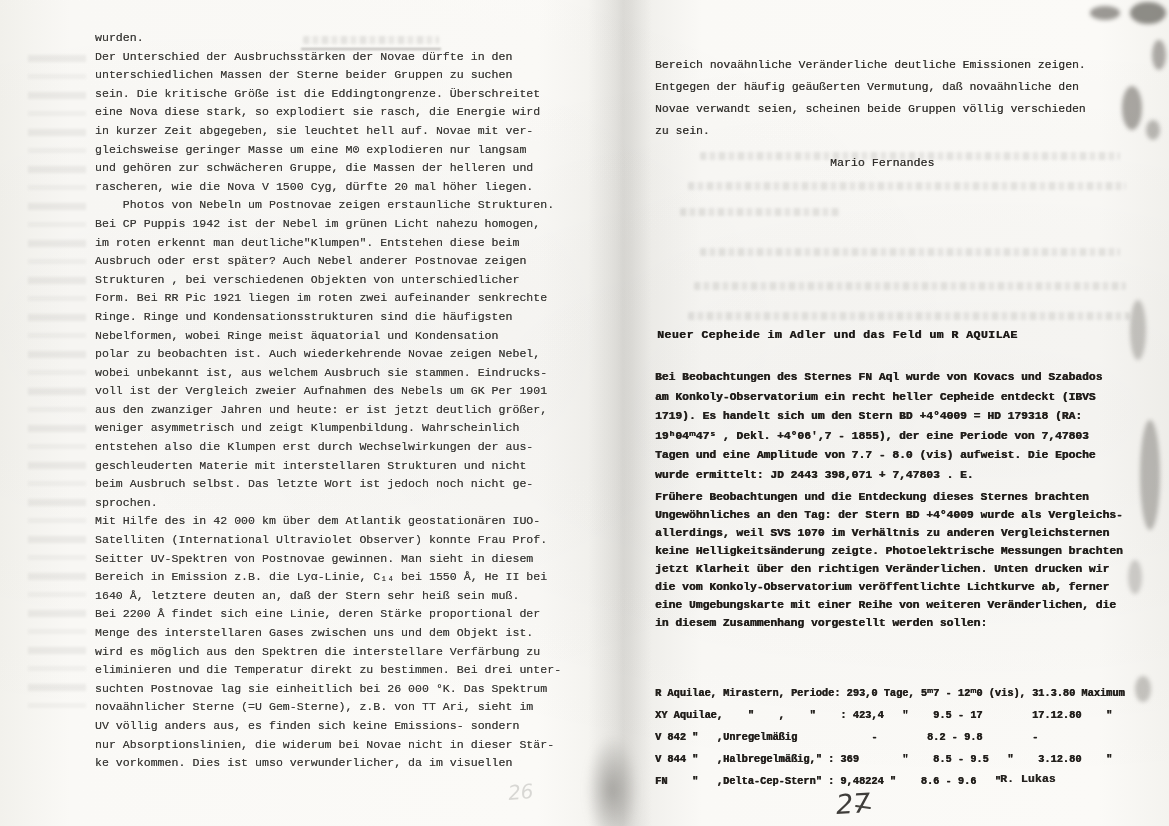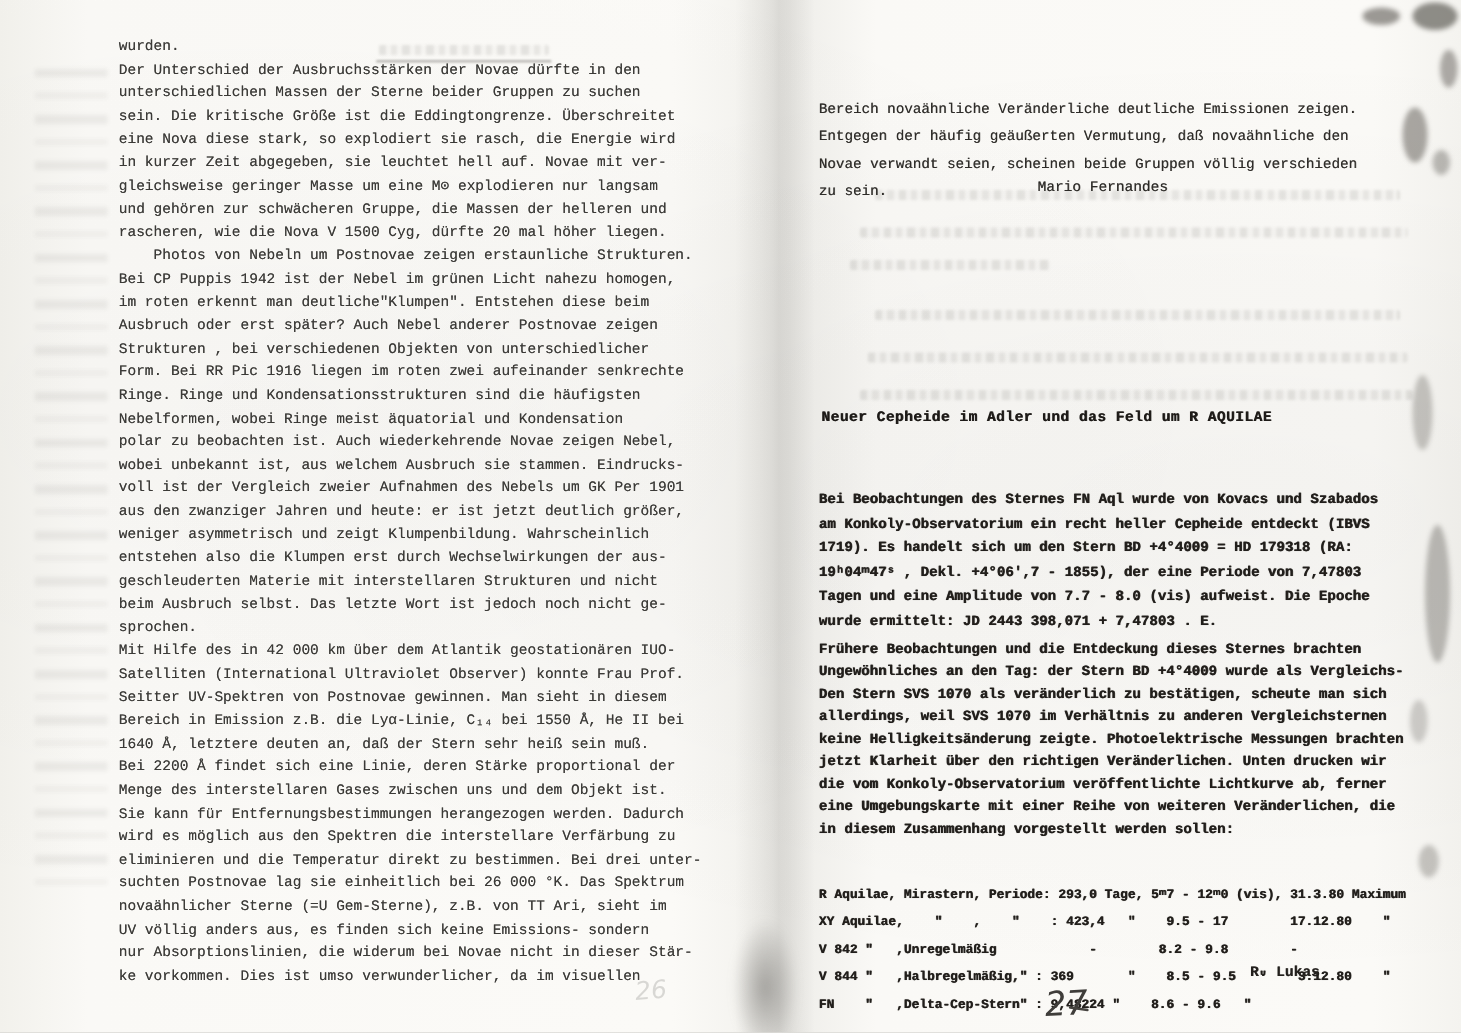--- a/index.html
+++ b/index.html
@@ -37,25 +37,25 @@
   }
   .blob{position:absolute;border-radius:50%;filter:blur(2.2px);}
   
   #gutter-shade{position:absolute;left:588px;top:0;width:64px;height:826px;
     background:linear-gradient(90deg,transparent,rgba(90,88,84,.10) 45%,rgba(90,88,84,.14) 55%,transparent);}
   #gutter-smear{position:absolute;left:586px;top:735px;width:52px;height:110px;border-radius:50%;
     background:radial-gradient(ellipse,rgba(110,108,104,.55),rgba(110,108,104,0) 70%);filter:blur(4px);}
   
   .rp-text{
     position:absolute;left:655px;width:490px;color:#211e1b;
-    font-weight:bold;text-shadow:0.45px 0 0 rgba(25,22,18,.8), 0 0 .6px rgba(25,22,18,.5);margin-top:23px;
+    font-weight:bold;text-shadow:0.45px 0 0 rgba(25,22,18,.8), 0 0 .6px rgba(25,22,18,.5);
   }
   #right-intro{top:54px;font-size:11.4px;line-height:22px;font-weight:normal;color:#2e2c29;
     text-shadow:0.3px 0 0 rgba(40,38,34,.6);}
-  #author-1{position:absolute;left:806px;top:144px;font-size:11.6px;color:#2c2a27;
+  #author-1{position:absolute;left:806px;top:156px;font-size:11.6px;color:#2c2a27;
     text-shadow:0.3px 0 0 rgba(40,38,34,.6);padding-left:24px;}
   #section-heading{position:absolute;left:657px;top:328px;font-size:11.6px;font-weight:bold;
     color:#1d1a17;letter-spacing:.4px;text-shadow:.5px 0 0 rgba(20,18,15,.85);}
   #right-para1{top:368px;font-size:11.3px;line-height:19.5px;}
   #right-para2{top:488px;font-size:11.3px;line-height:18px;}
   #star-table{top:682px;font-size:10.3px;line-height:22px;letter-spacing:0;}
   #author-2{position:absolute;left:1000px;top:772px;font-size:11.6px;font-weight:bold;color:#23201d;
     text-shadow:.4px 0 0 rgba(25,22,18,.7);}
   #right-pagenum{position:absolute;left:836px;top:788px;
     font-family:"DejaVu Sans",sans-serif;font-style:italic;
@@ -82,40 +82,39 @@
         <div class="tl">eine Nova diese stark, so explodiert sie rasch, die Energie wird</div>
         <div class="tl">in kurzer Zeit abgegeben, sie leuchtet hell auf. Novae mit ver-</div>
         <div class="tl">gleichsweise geringer Masse um eine M⊙ explodieren nur langsam</div>
         <div class="tl">und gehören zur schwächeren Gruppe, die Massen der helleren und</div>
         <div class="tl">rascheren, wie die Nova V 1500 Cyg, dürfte 20 mal höher liegen.</div>
         <div class="tl">    Photos von Nebeln um Postnovae zeigen erstaunliche Strukturen.</div>
         <div class="tl">Bei CP Puppis 1942 ist der Nebel im grünen Licht nahezu homogen,</div>
         <div class="tl">im roten erkennt man deutliche"Klumpen". Entstehen diese beim</div>
         <div class="tl">Ausbruch oder erst später? Auch Nebel anderer Postnovae zeigen</div>
         <div class="tl">Strukturen , bei verschiedenen Objekten von unterschiedlicher</div>
-        <div class="tl">Form. Bei RR Pic 1916 liegen im roten zwei aufeinander senkrechte</div>
+        <div class="tl">Form. Bei RR Pic 1921 liegen im roten zwei aufeinander senkrechte</div>
         <div class="tl">Ringe. Ringe und Kondensationsstrukturen sind die häufigsten</div>
         <div class="tl">Nebelformen, wobei Ringe meist äquatorial und Kondensation</div>
         <div class="tl">polar zu beobachten ist. Auch wiederkehrende Novae zeigen Nebel,</div>
         <div class="tl">wobei unbekannt ist, aus welchem Ausbruch sie stammen. Eindrucks-</div>
         <div class="tl">voll ist der Vergleich zweier Aufnahmen des Nebels um GK Per 1901</div>
         <div class="tl">aus den zwanziger Jahren und heute: er ist jetzt deutlich größer,</div>
         <div class="tl">weniger asymmetrisch und zeigt Klumpenbildung. Wahrscheinlich</div>
         <div class="tl">entstehen also die Klumpen erst durch Wechselwirkungen der aus-</div>
         <div class="tl">geschleuderten Materie mit interstellaren Strukturen und nicht</div>
         <div class="tl">beim Ausbruch selbst. Das letzte Wort ist jedoch noch nicht ge-</div>
         <div class="tl">sprochen.</div>
         <div class="tl">Mit Hilfe des in 42 000 km über dem Atlantik geostationären IUO-</div>
         <div class="tl">Satelliten (International Ultraviolet Observer) konnte Frau Prof.</div>
         <div class="tl">Seitter UV-Spektren von Postnovae gewinnen. Man sieht in diesem</div>
         <div class="tl">Bereich in Emission z.B. die Lyα-Linie, C₁₄ bei 1550 Å, He II bei</div>
         <div class="tl">1640 Å, letztere deuten an, daß der Stern sehr heiß sein muß.</div>
         <div class="tl">Bei 2200 Å findet sich eine Linie, deren Stärke proportional der</div>
         <div class="tl">Menge des interstellaren Gases zwischen uns und dem Objekt ist.</div>
-        <div class="tl">Sie kann für Entfernungsbestimmungen herangezogen werden. Dadurch</div>
         <div class="tl">wird es möglich aus den Spektren die interstellare Verfärbung zu</div>
         <div class="tl">eliminieren und die Temperatur direkt zu bestimmen. Bei drei unter-</div>
         <div class="tl">suchten Postnovae lag sie einheitlich bei 26 000 °K. Das Spektrum</div>
         <div class="tl">novaähnlicher Sterne (=U Gem-Sterne), z.B. von TT Ari, sieht im</div>
         <div class="tl">UV völlig anders aus, es finden sich keine Emissions- sondern</div>
         <div class="tl">nur Absorptionslinien, die widerum bei Novae nicht in dieser Stär-</div>
         <div class="tl">ke vorkommen. Dies ist umso verwunderlicher, da im visuellen</div>
       </div>
 
     <div id="left-pagenum">26</div>
@@ -145,21 +144,20 @@
         <div class="tl">Bei Beobachtungen des Sternes FN Aql wurde von Kovacs und Szabados</div>
         <div class="tl">am Konkoly-Observatorium ein recht heller Cepheide entdeckt (IBVS</div>
         <div class="tl">1719). Es handelt sich um den Stern BD +4°4009 = HD 179318 (RA:</div>
         <div class="tl">19ʰ04ᵐ47ˢ , Dekl. +4°06',7 - 1855), der eine Periode von 7,47803</div>
         <div class="tl">Tagen und eine Amplitude von 7.7 - 8.0 (vis) aufweist. Die Epoche</div>
         <div class="tl">wurde ermittelt: JD 2443 398,071 + 7,47803 . E.</div>
       </div>
     <div id="right-para2" class="rp-text">
         <div class="tl">Frühere Beobachtungen und die Entdeckung dieses Sternes brachten</div>
         <div class="tl">Ungewöhnliches an den Tag: der Stern BD +4°4009 wurde als Vergleichs-</div>
-        <div class="tl">Den Stern SVS 1070 als veränderlich zu bestätigen, scheute man sich</div>
         <div class="tl">allerdings, weil SVS 1070 im Verhältnis zu anderen Vergleichsternen</div>
         <div class="tl">keine Helligkeitsänderung zeigte. Photoelektrische Messungen brachten</div>
         <div class="tl">jetzt Klarheit über den richtigen Veränderlichen. Unten drucken wir</div>
         <div class="tl">die vom Konkoly-Observatorium veröffentlichte Lichtkurve ab, ferner</div>
         <div class="tl">eine Umgebungskarte mit einer Reihe von weiteren Veränderlichen, die</div>
         <div class="tl">in diesem Zusammenhang vorgestellt werden sollen:</div>
       </div>
     <div id="star-table" class="rp-text">
         <div class="tl">R Aquilae, Mirastern, Periode: 293,0 Tage, 5ᵐ7 - 12ᵐ0 (vis), 31.3.80 Maximum</div>
         <div class="tl">XY Aquilae,    "    ,    "    : 423,4   "    9.5 - 17        17.12.80    "</div>

